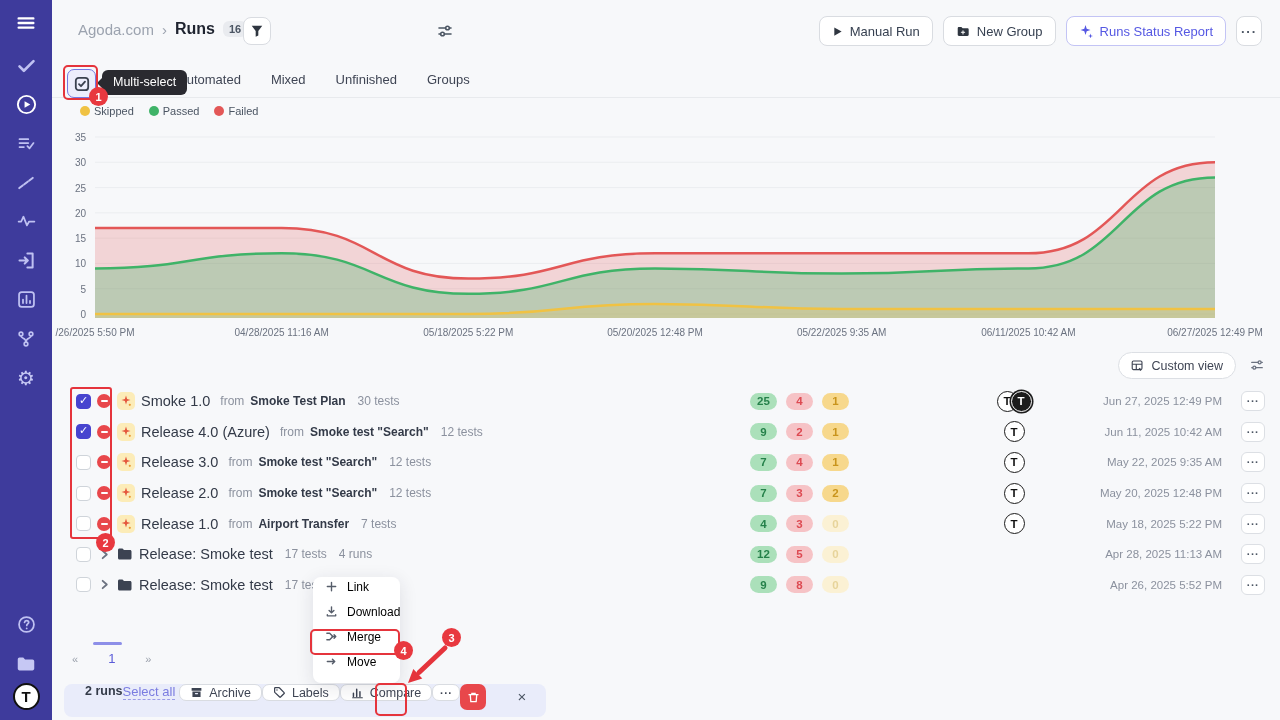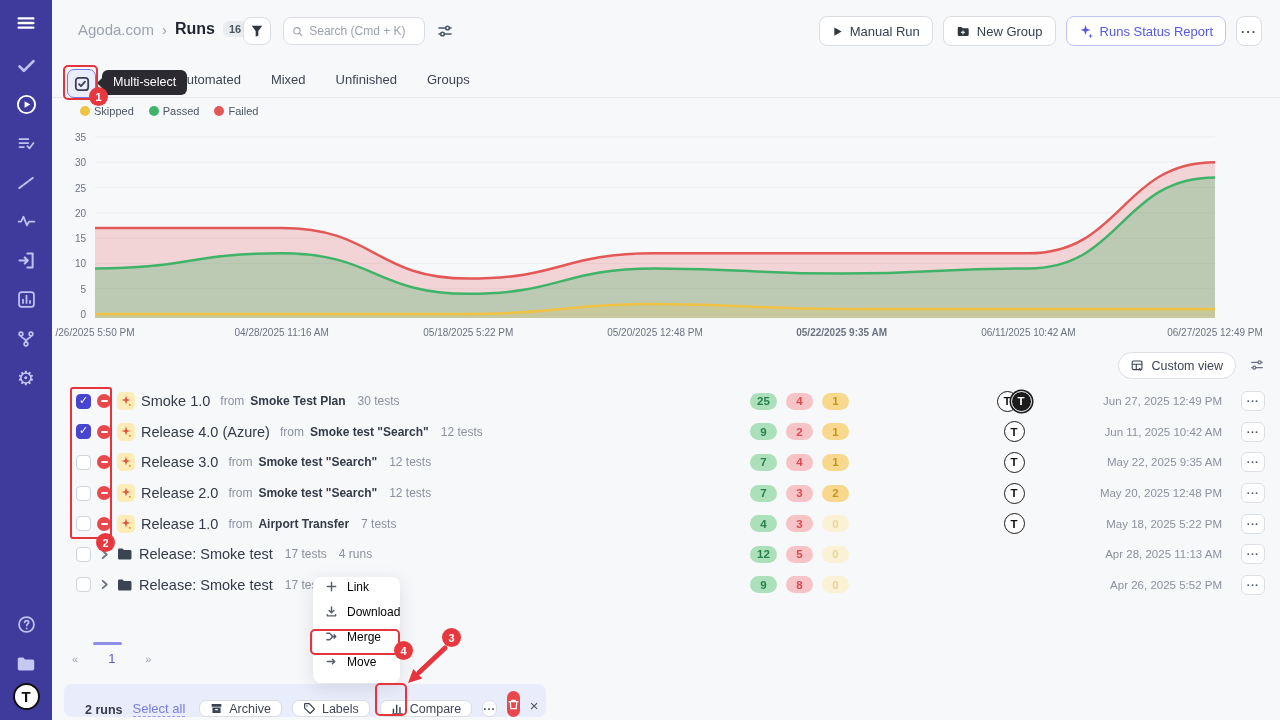--- a/index.html
+++ b/index.html
@@ -79,21 +79,21 @@
   .avatar{width:21px;height:21px;border-radius:50%;background:#fff;border:1.6px solid #1c1c1c;color:#111;font-weight:bold;font-size:11.5px;display:flex;align-items:center;justify-content:center}
   .avatar.dark{background:#1c1c1c;color:#fff;border-color:#fff;margin-left:-7px;box-shadow:0 0 0 1.5px #1c1c1c}
   .r-date{position:absolute;right:58px;font-size:11.5px;color:#8b919e;white-space:nowrap}
   .r-menu{position:absolute;right:15px;width:24px;height:20px;border:1px solid #dcdfe4;border-radius:6px;background:#fff;color:#4b5563;display:flex;align-items:center;justify-content:center;font-size:11px;font-weight:bold;letter-spacing:.5px;cursor:pointer}
   
   .pagination{position:absolute;left:72px;top:645px;display:flex;align-items:center;gap:22px;font-size:12px}
   .pg-arrow{color:#9aa0ab;font-size:11px;cursor:pointer}
   .pg-page{color:#5a5bd8;font-size:13px;position:relative;cursor:pointer;padding:6px 8px}
   .pg-page:before{content:"";position:absolute;left:-7px;top:-3px;width:29px;height:3px;background:#8d8fe8;border-radius:2px}
   
-  .sel-bar{position:absolute;left:64px;top:684px;width:482px;height:33px;background:#e9ecfa;border-radius:8px;display:flex;align-items:flex-end;padding:0 12px 0 21px;gap:10px;z-index:10}
+  .sel-bar{position:absolute;left:64px;top:684px;width:482px;height:33px;background:#e9ecfa;border-radius:8px;display:flex;align-items:flex-start;padding:0 12px 0 21px;z-index:10}
   .sel-count{font-size:12.5px;font-weight:bold;color:#333a48;white-space:nowrap}
   .sel-all{font-size:13px;color:#7a7ce0;border-bottom:1px dashed #9b9ce8;cursor:pointer;white-space:nowrap;margin-right:4px}
   .sel-btn{height:17px;border:1px solid #d9dce1;border-radius:7px;background:#fff;display:flex;align-items:center;gap:6px;padding:0 10px;font-size:12.5px;color:#3f4554;cursor:pointer;white-space:nowrap}
   .sel-dots{width:28px;padding:0;justify-content:center;font-weight:bold;letter-spacing:.5px;font-size:11px}
   .del-btn{width:26px;height:26px;background:#e8474b;border-radius:7px;border:none;display:flex;align-items:center;justify-content:center;cursor:pointer}
   .sel-close{margin-left:auto;width:24px;height:24px;display:flex;align-items:center;justify-content:center;color:#4b5563;font-size:15px;cursor:pointer}
   
   .ctx-menu{position:absolute;left:313px;top:577px;width:87px;background:#fff;border-radius:8px;box-shadow:0 4px 18px rgba(30,35,60,.12);padding:3px 0;z-index:20}
   .ctx-item{height:25px;display:flex;align-items:flex-start;gap:9px;padding:0 12px;font-size:12px;color:#000000;cursor:pointer}
   .ctx-item svg{stroke:#565d6a;fill:none;stroke-width:1.5;stroke-linecap:round;stroke-linejoin:round;flex:0 0 auto}
@@ -178,27 +178,20 @@
   <div class="crumb">
     <span class="proj">Agoda.com</span>
     <span class="sep">›</span>
     <span class="page">Runs</span>
     <span class="count-badge">16</span>
   </div>
   <div class="icon-btn funnel-btn">
     <svg width="14" height="14" viewBox="0 0 16 16">
         <path d="M2 2h12L9.5 8v5l-3 1.5V8z" fill="#2f3640"></path>
       </svg>
-  </div>
-  <div class="search">
-    <svg width="13" height="13" viewBox="0 0 16 16">
-        <circle cx="7" cy="7" r="4.5" fill="none" stroke="#9aa1ad" stroke-width="1.6"></circle>
-        <path d="M10.5 10.5L14 14" stroke="#9aa1ad" stroke-width="1.6" stroke-linecap="round"></path>
-      </svg>
-    <input type="text" placeholder="Search (Cmd + K)" style="">
   </div>
   <span class="sliders-ic">
     <svg width="16" height="16" viewBox="0 0 16 16" stroke="#4b5563" stroke-width="1.6" stroke-linecap="round">
         <path d="M2 5h12M2 11h12"></path>
         <circle cx="10.5" cy="5" r="1.8" fill="#fff"></circle>
         <circle cx="5.5" cy="11" r="1.8" fill="#fff"></circle>
       </svg>
   </span>
   <div class="hdr-right">
     <button class="btn">
@@ -264,21 +257,21 @@
     <span style="top: 207.857px;">20</span>
     <span style="top: 182.571px;">25</span>
     <span style="top: 157.286px;">30</span>
     <span style="top: 132px;">35</span>
   </div>
 <div class="x-axis">
     <span style="left: 95px;">/26/2025 5:50 PM</span>
     <span style="left: 281.667px;">04/28/2025 11:16 AM</span>
     <span style="left: 468.333px;">05/18/2025 5:22 PM</span>
     <span style="left: 655px;">05/20/2025 12:48 PM</span>
-    <span style="left: 841.667px; font-weight: bold;">05/22/2025 9:35 AM</span>
+    <span style="left: 841.667px;">05/22/2025 9:35 AM</span>
     <span style="left: 1028.33px;">06/11/2025 10:42 AM</span>
     <span style="left: 1215px;">06/27/2025 12:49 PM</span>
   </div>
 <div id="chart-wrap">
   <svg width="1120" height="185">
       <line x1="0" x2="1120" y1="179" y2="179" class="grid"></line>
       <line x1="0" x2="1120" y1="153.71428571428572" y2="153.71428571428572" class="grid"></line>
       <line x1="0" x2="1120" y1="128.42857142857144" y2="128.42857142857144" class="grid"></line>
       <line x1="0" x2="1120" y1="103.14285714285714" y2="103.14285714285714" class="grid"></line>
       <line x1="0" x2="1120" y1="77.85714285714286" y2="77.85714285714286" class="grid"></line>

